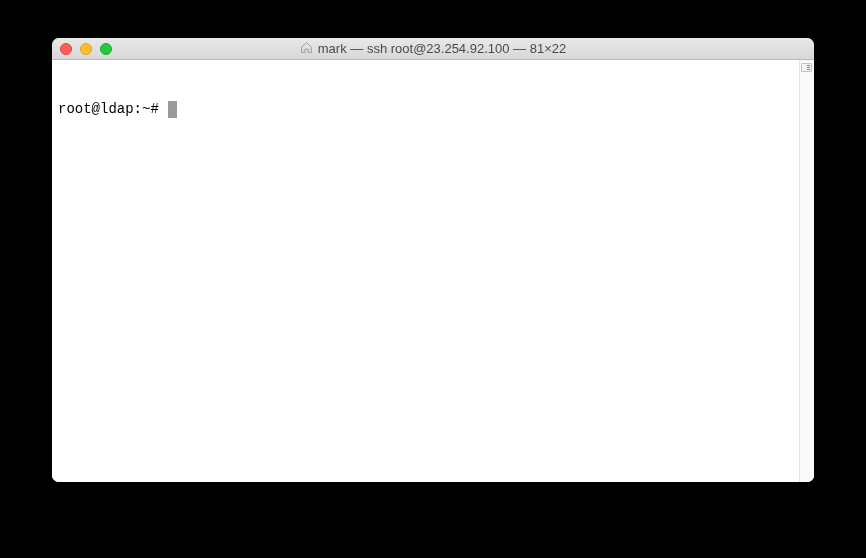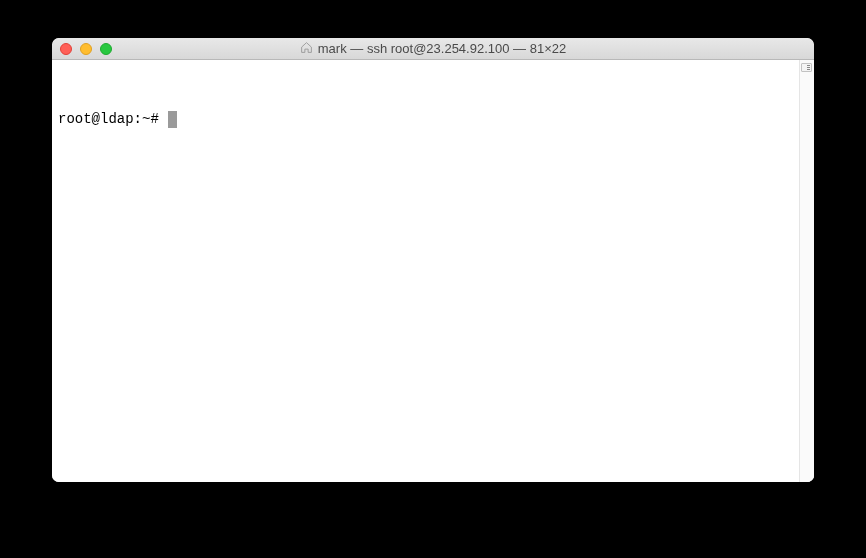--- a/index.html
+++ b/index.html
@@ -93,21 +93,21 @@
     
     .terminal-body {
       flex: 1;
       background: #fff;
       display: flex;
       position: relative;
     }
     
     .terminal-content {
       flex: 1;
-      padding: 14px 6px;
+      padding: 4px 6px;
       font-family: Menlo, Monaco, 'Courier New', monospace;
       font-size: 14px;
       line-height: 1.3;
       color: #000;
       white-space: pre;
     }
     
     .prompt-line {
       display: flex;
       align-items: center;

